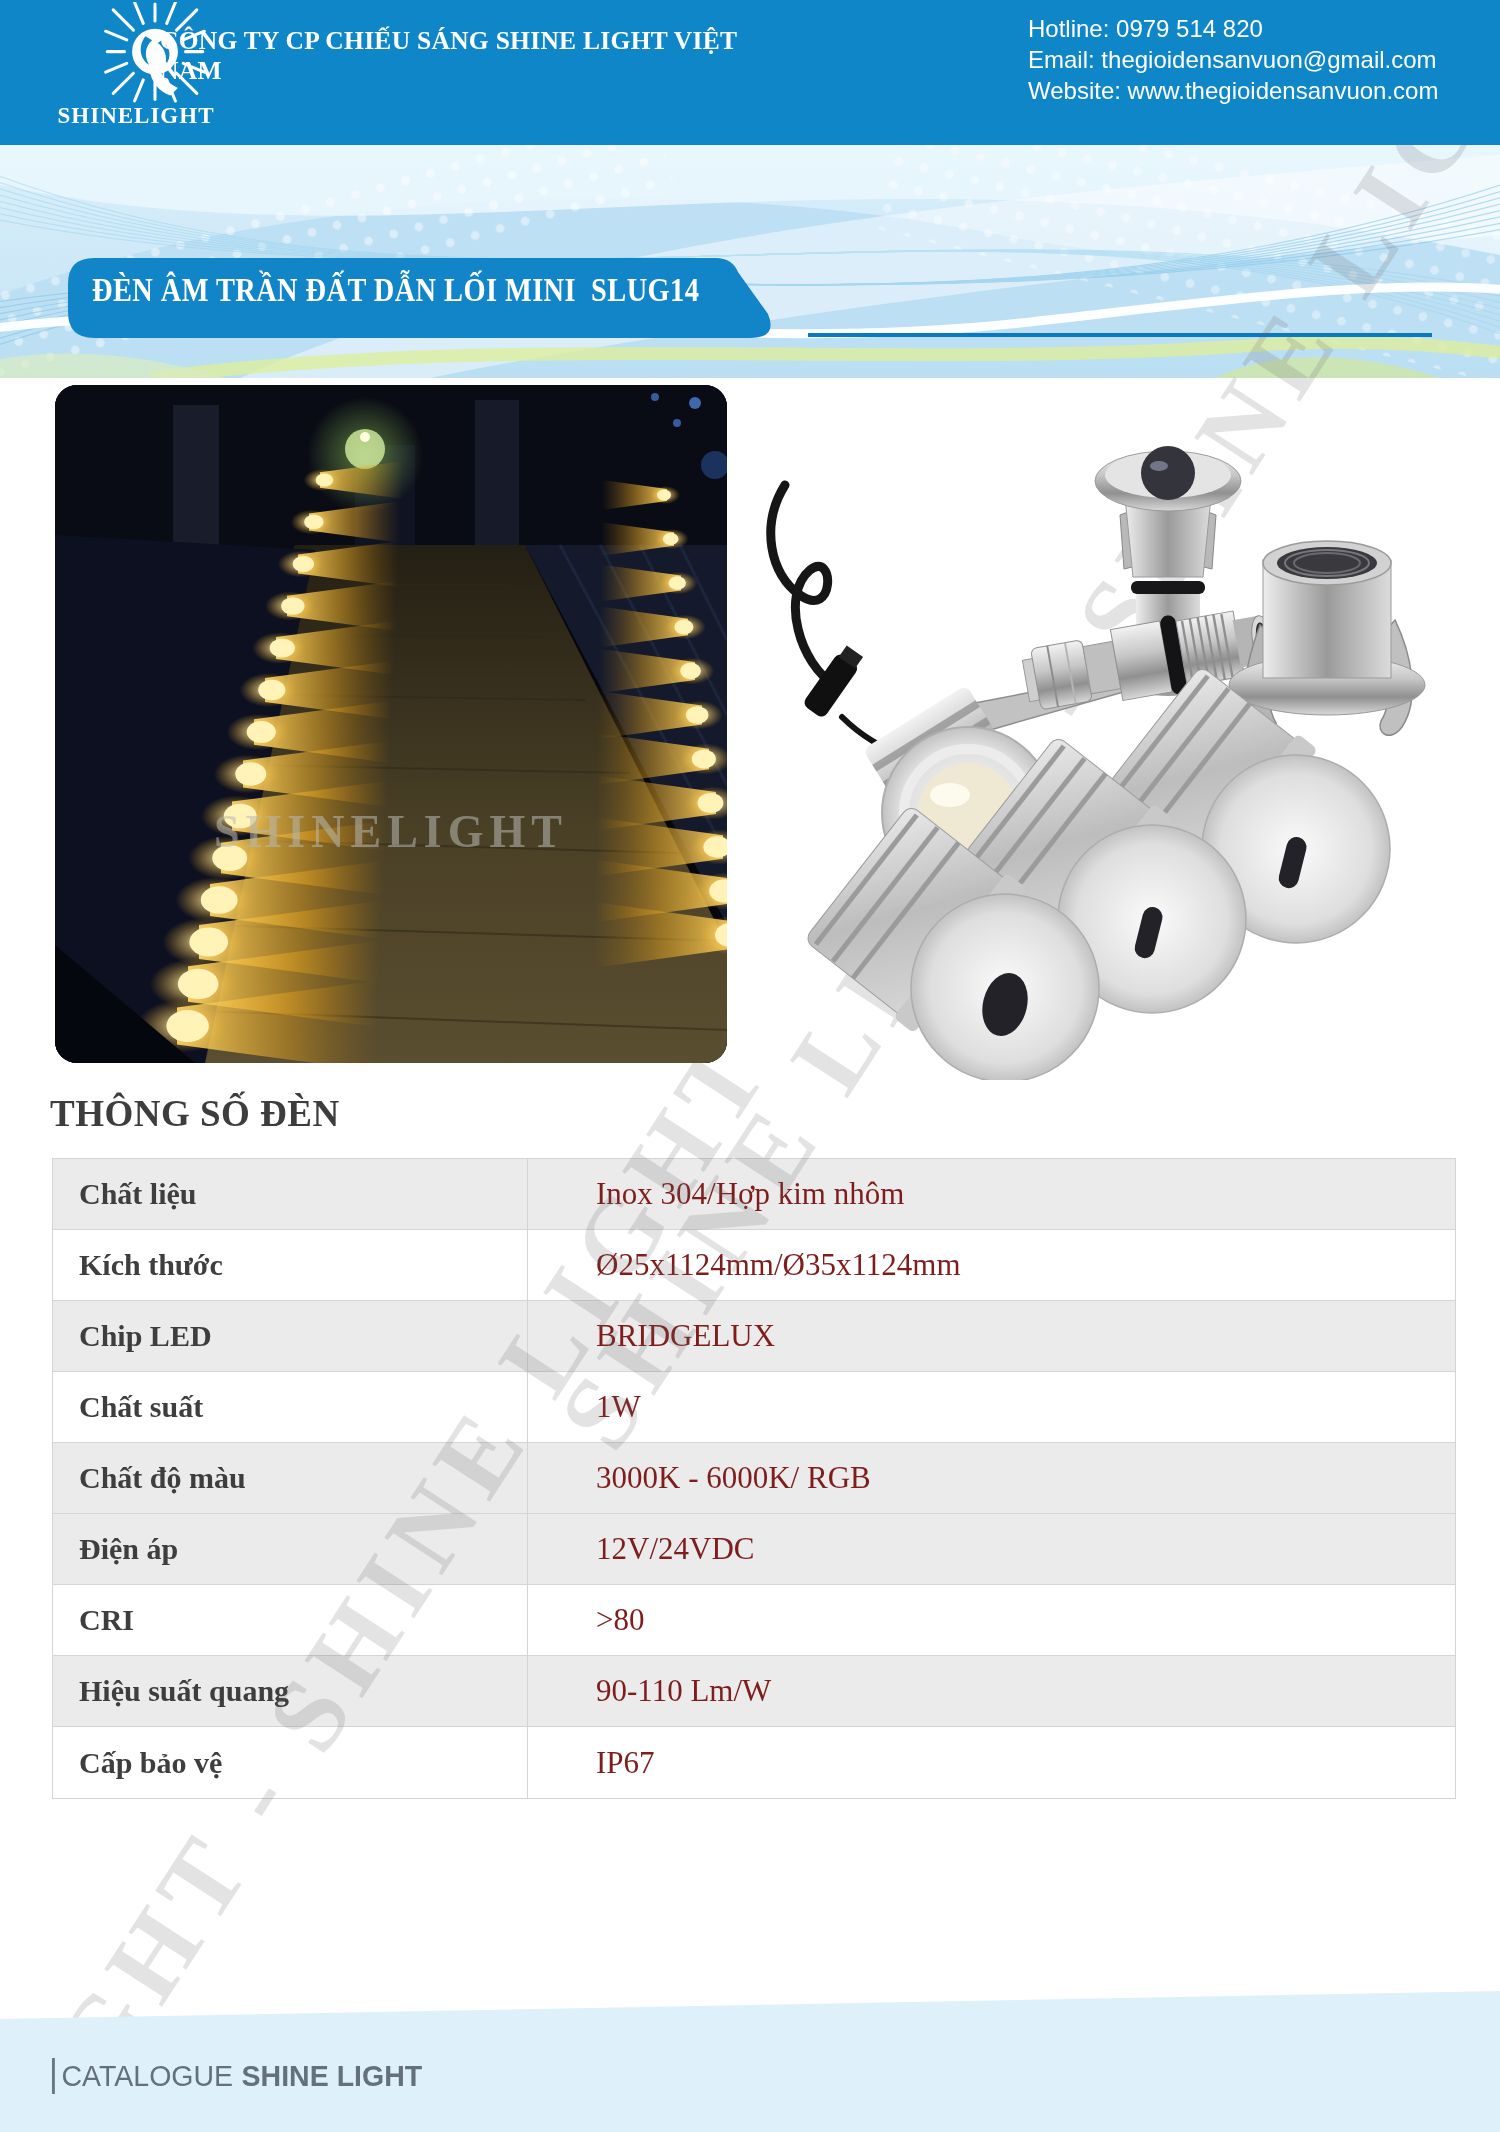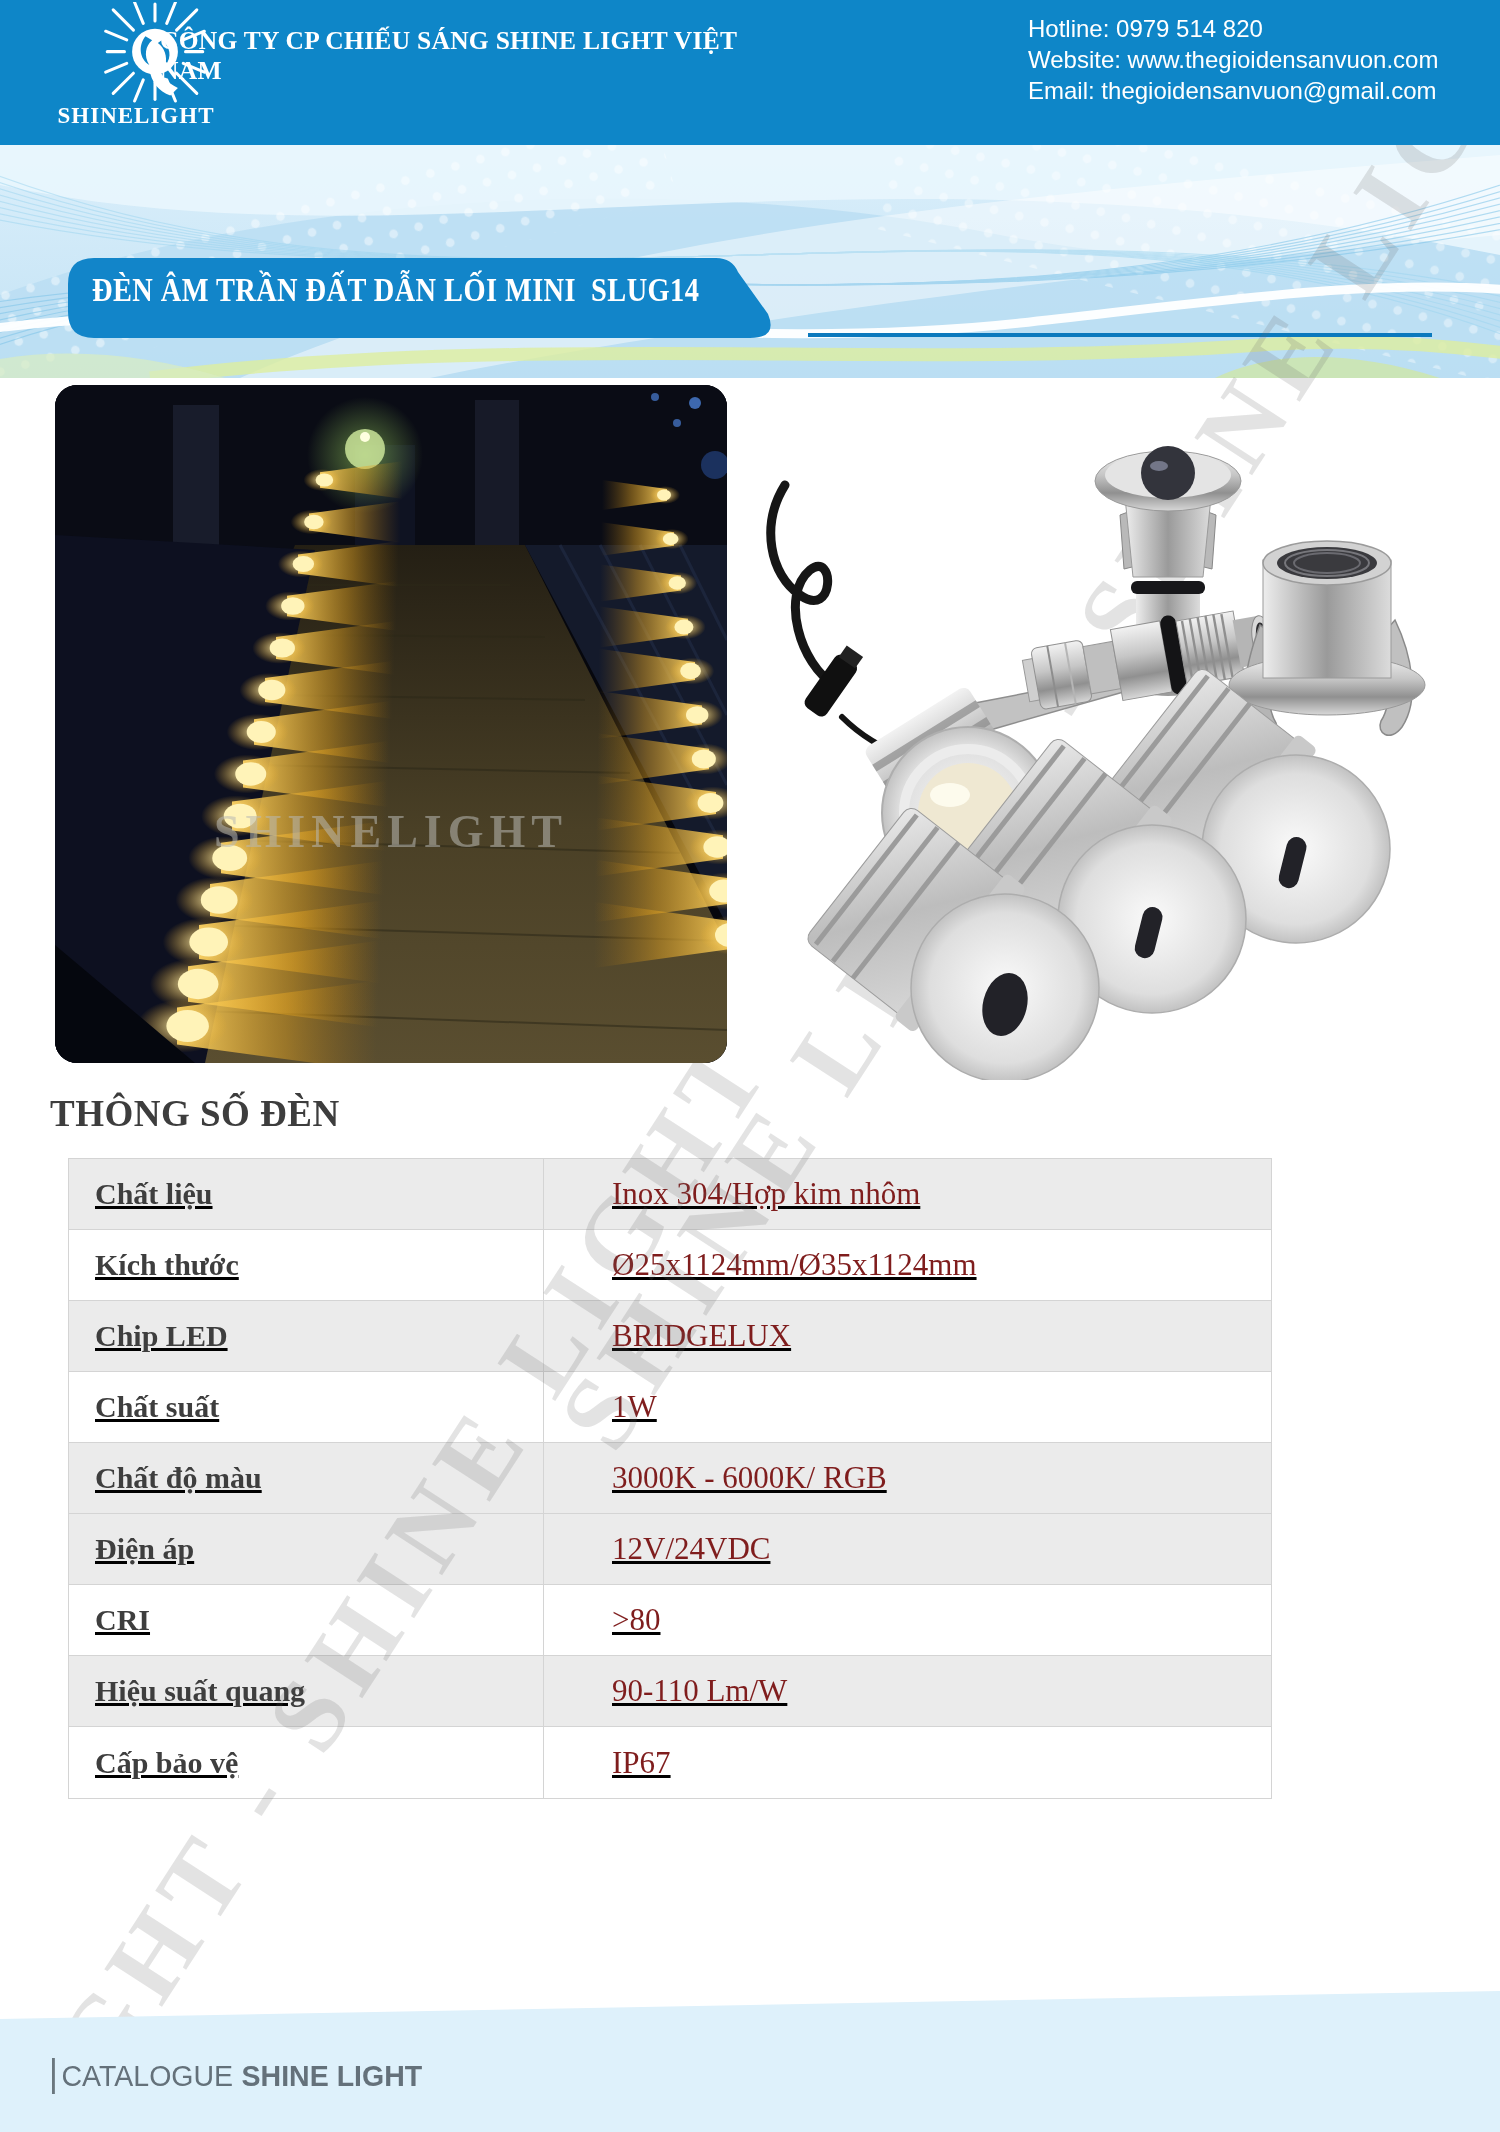--- a/index.html
+++ b/index.html
@@ -43,22 +43,22 @@
   .wm-right{left:120px;top:630px;transform:rotate(-57deg);}
   .wm-left{left:-690px;top:1730px;transform:rotate(-57deg);}
   
   .photo{position:absolute;left:55px;top:385px;width:672px;height:678px;
     border-radius:22px;overflow:hidden;z-index:4;background:#06070d;}
   
   .products{position:absolute;left:740px;top:385px;width:720px;height:695px;z-index:4;}
   
   .spec-heading{position:absolute;left:50px;top:1092px;font-weight:bold;font-size:37px;
     color:var(--text_dark);letter-spacing:.5px;z-index:2;}
-  .spec-table{position:absolute;left:68px;top:1158px;width:1204px;z-index:2;
-    border:1px solid var(--table_border);box-sizing:border-box;text-decoration:underline;}
+  .spec-table{position:absolute;left:52px;top:1158px;width:1404px;z-index:2;
+    border:1px solid var(--table_border);box-sizing:border-box;}
   .spec-row{display:flex;height:71px;align-items:center;background:#fff;
     border-bottom:1px solid var(--table_border);box-sizing:border-box;}
   .spec-row:last-child{border-bottom:none;}
   .spec-row.gray{background:var(--table_alt_row);}
   .spec-label{width:475px;flex:0 0 475px;padding-left:26px;box-sizing:border-box;
     font-weight:bold;font-size:30px;color:#3e3e3e;
     border-right:1px solid var(--table_border);align-self:stretch;display:flex;align-items:center;}
   .spec-value{flex:1;padding-left:68px;font-size:31px;color:#7f1d1d;}
   
   .footer-band{position:absolute;left:0;top:1985px;width:1500px;height:147px;z-index:6;}
@@ -95,22 +95,22 @@
       </g>
       <circle cx="100" cy="52" r="24" fill="#ffffff"></circle>
       <path d="M90,36 C82,46 84,60 94,66 C88,56 90,46 97,40 Z" fill="#0e86c8"></path>
       <path d="M107,40 C116,46 118,58 111,66 C113,57 110,48 103,43 Z" fill="#0e86c8"></path>
       <path d="M94,70 C96,84 104,94 116,98 L124,90 C112,84 106,76 104,68 Z" fill="#ffffff"></path>
     </svg>
     <div class="logo-text">SHINELIGHT</div>
     <div class="company-name">CÔNG TY CP CHIẾU SÁNG SHINE LIGHT VIỆT NAM</div>
     <div class="contact">
       <div class="row"><span>Hotline: </span><b>0979 514 820</b></div>
+      <div class="row"><span>Email: </span><b>thegioidensanvuon@gmail.com</b></div>
       <div class="row"><span>Website: </span><b>www.thegioidensanvuon.com</b></div>
-      <div class="row"><span>Email: </span><b>thegioidensanvuon@gmail.com</b></div>
     </div>
   </div>
 
   <div class="banner">
     <svg class="banner-art" viewBox="0 0 1500 233" preserveAspectRatio="none">
       <defs>
         <linearGradient id="bgG" x1="0" y1="0" x2="0" y2="1">
           <stop offset="0" stop-color="#dbeffb"></stop>
             <stop offset="1" stop-color="#c2e2f4"></stop>
         </linearGradient>

